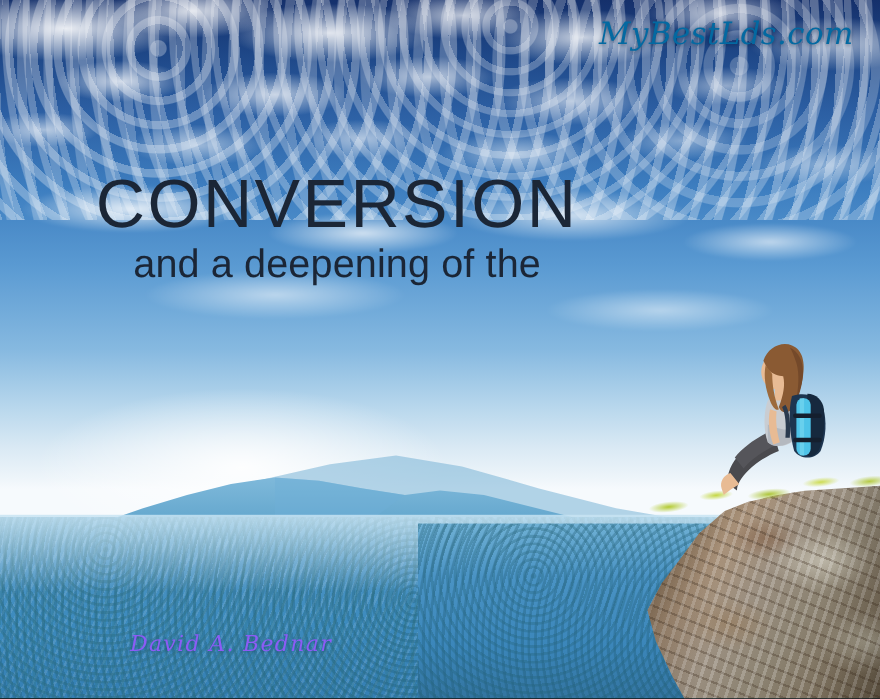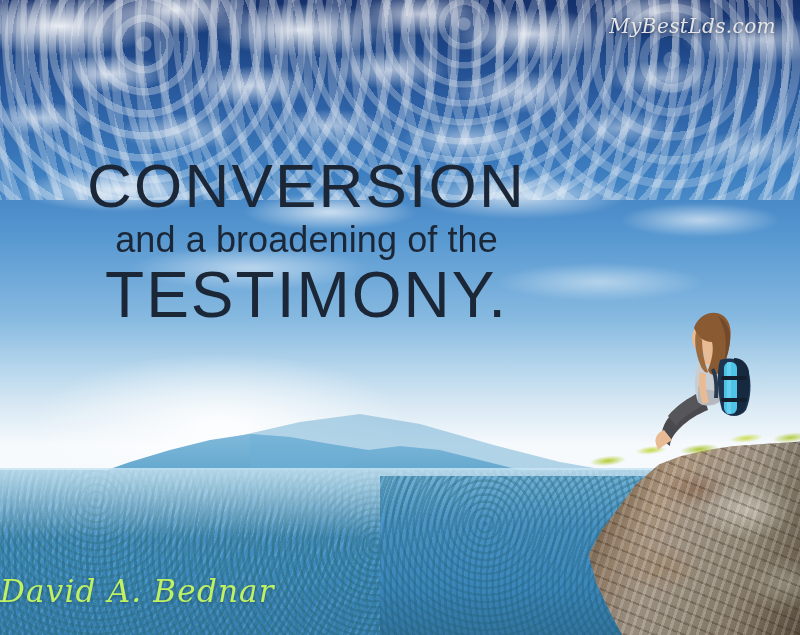--- a/index.html
+++ b/index.html
@@ -195,35 +195,35 @@
     font-size:35px; line-height:1.22; font-weight:300;
     letter-spacing:.4px;
   }
   .q-testimony {
     font-size:64px; line-height:1.0; font-weight:300;
     letter-spacing:2px;
   }
 
   .attribution {
     position:absolute; left:0; top:573px; width:420px;
-    text-align:left;
-    color:#bef264;
-    font-family:"DejaVu Serif", serif;
-    font-style:italic;
-    font-size:31px;
-    letter-spacing:1.2px;
-    text-shadow:0 1px 3px rgba(20,50,80,.45);
-  }
-
-  .watermark {
-    position:absolute; right:24px; top:14px;
-    color:#e5e5e5;
+    text-align:center;
+    color:#8b5cf6;
     font-family:"DejaVu Serif", serif;
     font-style:italic;
     font-size:20px;
+    letter-spacing:1.2px;
+    text-shadow:0 1px 3px rgba(20,50,80,.45);
+  }
+
+  .watermark {
+    position:absolute; right:24px; top:14px;
+    color:#0369a1;
+    font-family:"DejaVu Serif", serif;
+    font-style:italic;
+    font-size:28px;
     letter-spacing:.4px;
     text-shadow:0 1px 4px rgba(5,20,50,.6);
   }
 </style>
 </head>
 <body>
 
 <div id="poster">
 
   <div class="sky"></div>
@@ -301,21 +301,20 @@
       <rect x="79" y="64" width="4" height="52" fill="#74d5f0" opacity=".7"></rect>
 
       <rect x="73" y="78" width="26" height="4" rx="2" fill="#141f2e"></rect>
       <rect x="73" y="100" width="26" height="4" rx="2" fill="#141f2e"></rect>
       <path d="M66,70 C70,76 71,88 70,100 L66,100 C67,88 66,78 63,72 Z" fill="#2a3a4e"></path>
     </svg>
   </div>
 
   <div class="quote">
     <span class="q-line q-big">CONVERSION</span>
-    <span class="q-line q-small">and a broadening of the</span>
-    <span class="q-line q-testimony">TESTIMONY.</span>
+    <span class="q-line q-small">and a deepening of the</span>
   </div>
 
   <div class="attribution">David A. Bednar</div>
 
   <div class="watermark">MyBestLds.com</div>
 
 </div>
 
 </body></html>

